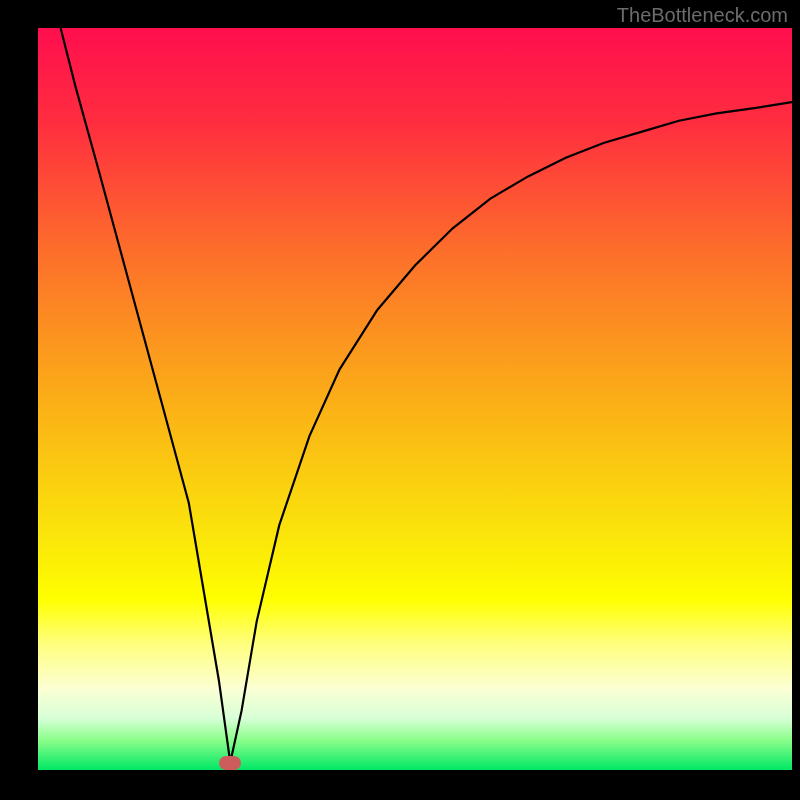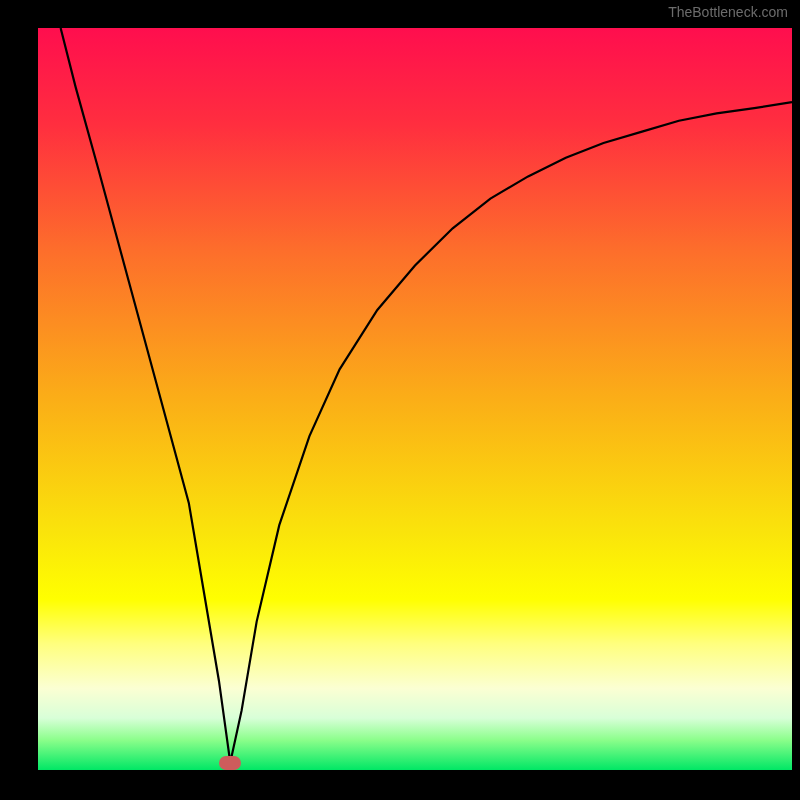--- a/index.html
+++ b/index.html
@@ -32,21 +32,21 @@
     left: 0;
     top: 0;
     width: 100%;
     height: 100%;
   }
   .watermark {
     position: absolute;
     top: 4px;
     right: 12px;
     color: #6c6c6c;
-    font-size: 14px;
+    font-size: 20px;
     z-index: 5;
   }
   svg.curve {
     position: absolute;
     left: 0; top: 0;
     width: 100%;
     height: 100%;
     z-index: 3;
   }
   .marker {

